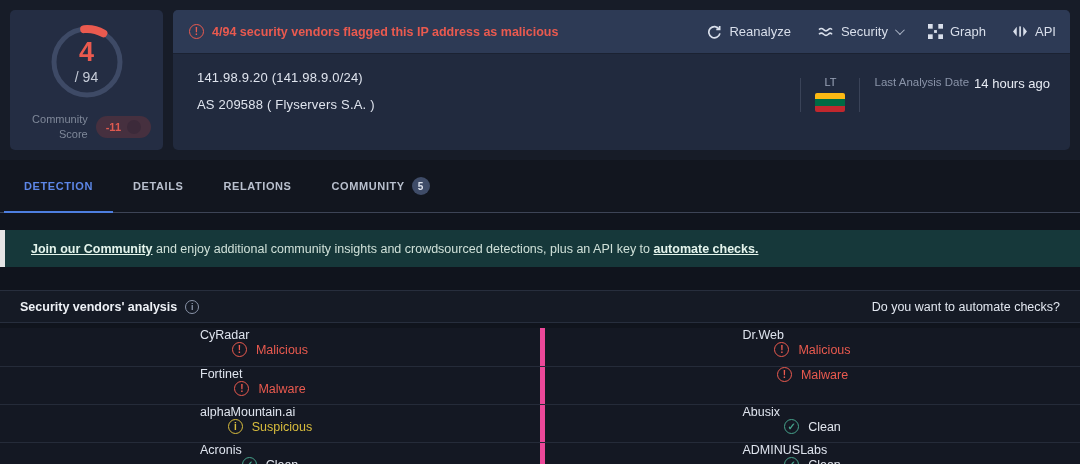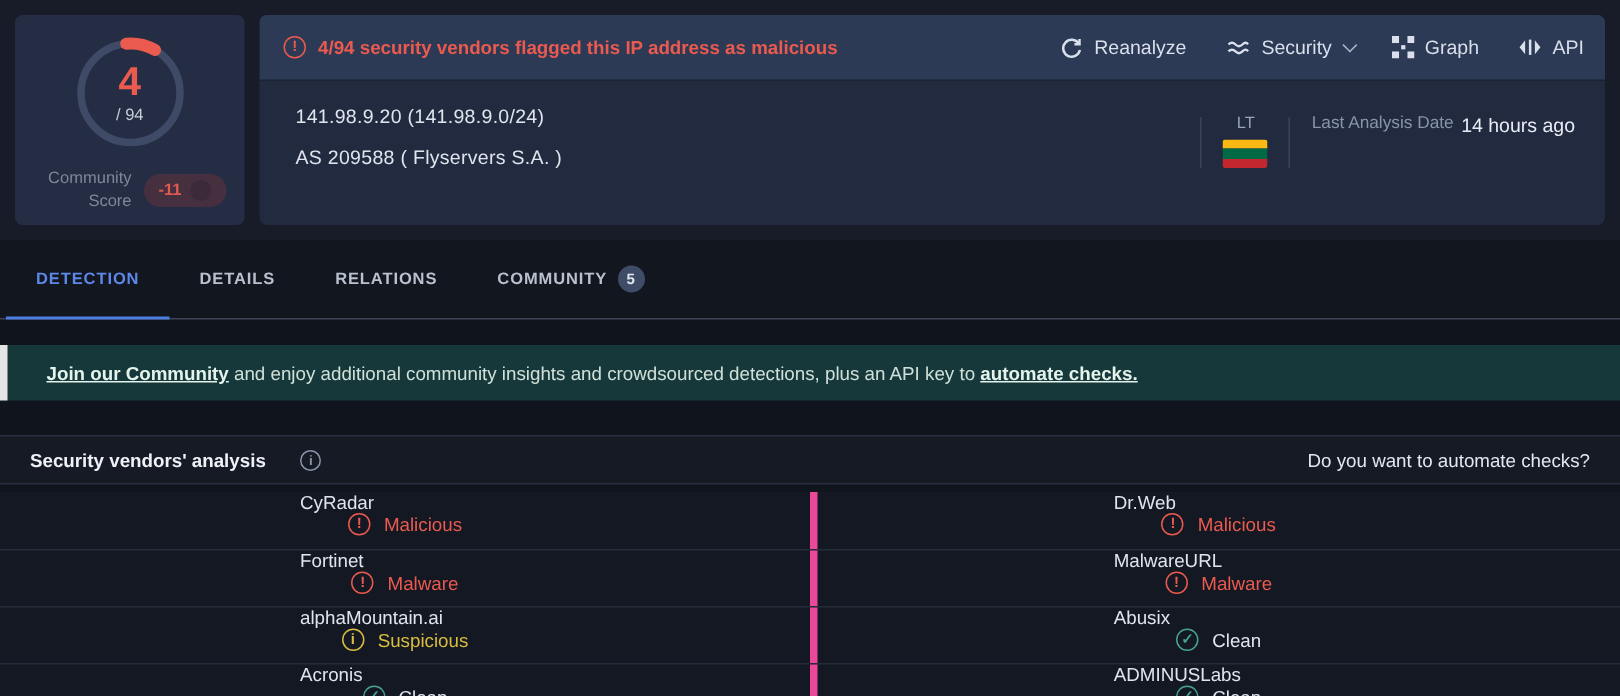--- a/index.html
+++ b/index.html
@@ -16,21 +16,21 @@
 
   .score-card {
     width:153px; background:#242d43; border-radius:5px; position:relative;
     padding:10px; flex-shrink:0;
   }
   .donut-box { display:flex; justify-content:center; margin-top:2px; }
   .donut { position:relative; width:80px; height:80px; }
   .donut svg { position:absolute; inset:0; }
   .donut-center { position:absolute; inset:0; display:flex; flex-direction:column; align-items:center; justify-content:center; }
   .score-num { color:#ea5a4f; font-size:27px; font-weight:bold; line-height:1; }
-  .score-total { color:#c7cdd9; font-size:11px; margin-top:3px; }
+  .score-total { color:#c7cdd9; font-size:14px; margin-top:3px; }
   .score-footer { display:flex; align-items:center; justify-content:flex-end; gap:8px; margin-top:10px; padding-right:2px; }
   .score-label { color:#7f8899; font-size:11px; text-align:right; line-height:1.35; width:62px; }
   .score-badge {
     background:#46303f; color:#e05a50; font-size:11px; font-weight:bold;
     border-radius:12px; padding:4px 10px; display:flex; align-items:center; gap:6px;
   }
   .badge-dot { width:14px; height:14px; border-radius:50%; background:#3c2a3a; display:inline-block; }
 
   .main-card { flex:1; background:#212a3e; border-radius:5px; display:flex; flex-direction:column; overflow:hidden; }
   .alert-bar {
@@ -80,21 +80,21 @@
     padding:12px 16px 11px 26px; font-size:12.5px; color:#cfe0d8;
   }
   .banner a { color:#e4f4ec; font-weight:bold; text-decoration:underline; cursor:pointer; }
 
   
   .panel-head {
     margin-top:23px; border-top:1px solid #272e3d; border-bottom:1px solid #272e3d;
     background:#151a25; display:flex; align-items:center; justify-content:space-between;
     padding:9px 20px 9px 20px; height:33px;
   }
-  .panel-title { display:flex; align-items:center; gap:23px; font-size:12.5px; font-weight:bold; color:#eef1f6; }
+  .panel-title { display:flex; align-items:center; gap:8px; font-size:12.5px; font-weight:bold; color:#eef1f6; }
   .info-icon {
     width:14px; height:14px; border-radius:50%; border:1.2px solid #8a94a9; color:#8a94a9;
     display:inline-flex; align-items:center; justify-content:center; font-size:9px; font-style:normal;
   }
   .automate-link { color:#e2e7f0; font-size:12.5px; cursor:pointer; }
 
   .vtable { margin-top:5px; }
   .vrow { display:flex; border-top:1px solid #252b39; height:38px; background:#141823; }
   .vrow:first-child { border-top:none; }
   .vgroup { width:50%; display:flex; align-items:center;flex-direction:column; }
@@ -255,21 +255,20 @@
     </div>
     <div class="vrow">
       <div class="vgroup">
         <div class="vendor-name">Fortinet</div>
         <div class="vstatus s-malicious">
           <span class="c-icon">!</span>
           <span class="s-text">Malware</span>
         </div>
       </div>
       <div class="vgroup right">
-        <div class="vendor-name">MalwareURL</div>
         <div class="vstatus s-malicious">
           <span class="c-icon">!</span>
           <span class="s-text">Malware</span>
         </div>
       </div>
     </div>
     <div class="vrow">
       <div class="vgroup">
         <div class="vendor-name">alphaMountain.ai</div>
         <div class="vstatus s-suspicious">

